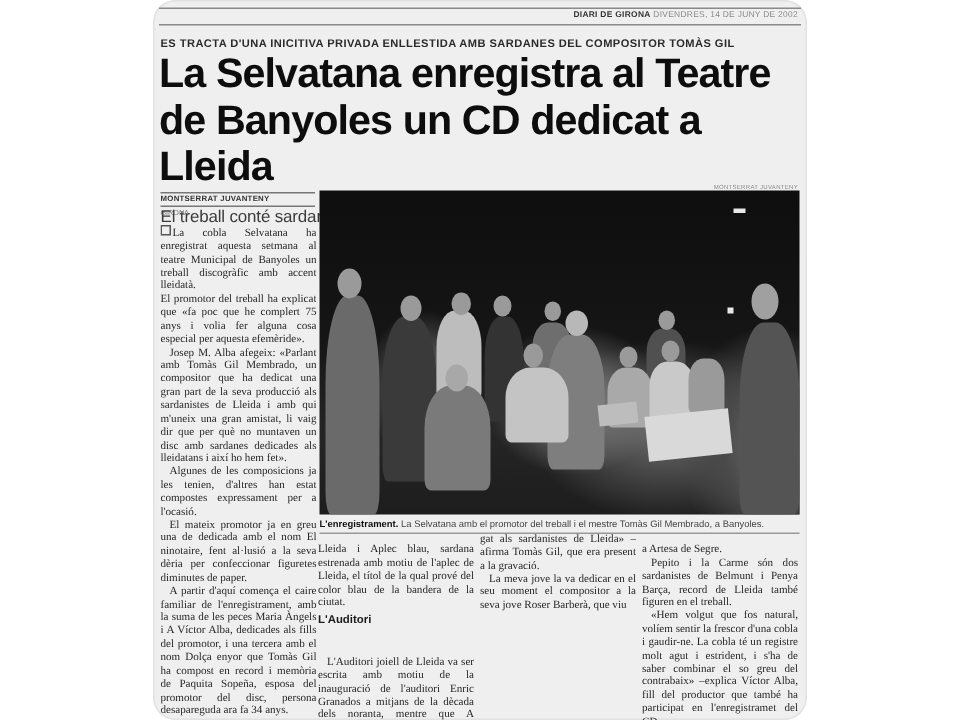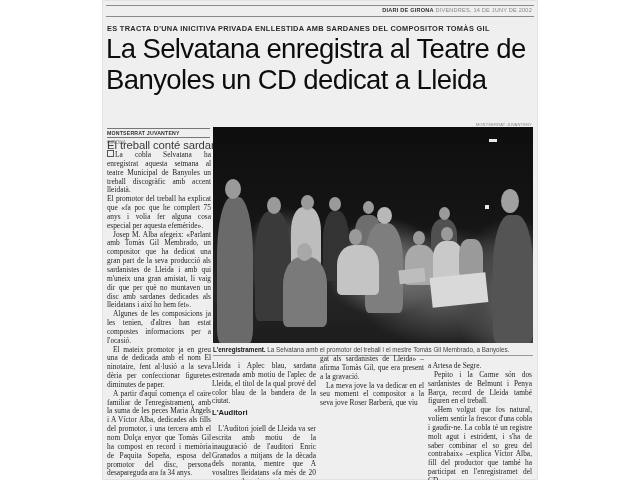--- a/index.html
+++ b/index.html
@@ -5,36 +5,37 @@
     html, body { margin: 0; padding: 0; }
     body {
       width: 640px; height: 480px; background: #ffffff; position: relative; overflow: hidden;
       font-family: "Liberation Serif", serif; color: #1a1a1a;
     }
     .page {
       position: absolute; left: 102px; top: 0; width: 436px; height: 480px;
       background: #efefef;
       box-shadow: inset 0 0 0 1px #e2e2e2;
       overflow: hidden;
+      border-radius: 15px;
     }
     .rule { position: absolute; left: 4px; right: 4px; height: 1px; background: #8a8a8a; }
     .masthead {
       position: absolute; top: 7px; right: 6px;
       font-family: "Liberation Sans", sans-serif; font-size: 5.6px; color: #888;
       letter-spacing: 0.2px; white-space: nowrap;
     }
     .masthead b { color: #333; font-weight: bold; }
     .kicker {
       position: absolute; left: 5px; top: 24px;
       font-family: "Liberation Sans", sans-serif; font-weight: bold; font-size: 7.4px;
       color: #2b2b2b; letter-spacing: 0.3px; white-space: nowrap;
     }
     .headline {
       position: absolute; left: 4px; top: 33px; width: 430px;
-      font-family: "Liberation Sans", sans-serif; font-weight: normal;
+      font-family: "Liberation Sans", sans-serif; font-weight: bold;
       font-size: 27.5px; line-height: 31px; color: #0d0d0d; letter-spacing: -0.6px;
       margin: 0;
     }
     .subhead {
       position: absolute; left: 5px; top: 98px;
       font-family: "Liberation Sans", sans-serif; font-size: 11.3px; color: #3a3a3a;
       white-space: nowrap; letter-spacing: -0.1px; margin-top: 41px;
     }
     .byline-box { position: absolute; left: 5px; top: 128px; width: 103px; }
     .byline-box .line { height: 1px; background: #777; }
@@ -50,21 +51,21 @@
       hyphens: auto;
     }
     .col p { margin: 0; text-indent: 6px; }
     .col p.first { text-indent: 0; }
     .col1 { left: 5px; top: 150px; width: 104px; height: 330px; overflow: hidden; }
     .col2 { left: 110px; top: 362px; width: 104px; height: 118px; overflow: hidden; }
     .col3 { left: 218px; top: 342px; width: 104px; height: 118px; overflow: hidden; margin-top: 13px; }
     .col4 { left: 326px; top: 362px; width: 104px; height: 118px; overflow: hidden; }
     .sub {
       font-family: "Liberation Sans", sans-serif; font-weight: bold; font-size: 7.6px; color: #1a1a1a;
-      margin: 3px 0 7px 0;
+      margin: 3px 0 19px 0;
     }
     .sq { display: inline-block; width: 5px; height: 5px; border: 1px solid #555; margin-right: 1px; vertical-align: 0px; }
     .credit {
       position: absolute; left: 322px; top: 122px; width: 108px; text-align: right;
       font-family: "Liberation Sans", sans-serif; font-size: 4px; color: #888; letter-spacing: 0.2px;
     }
     .photo {
       position: absolute; left: 111px; top: 127px; width: 320px; height: 216px;
       background:
         radial-gradient(ellipse 60px 80px at 300px 170px, #6d6d6d 0%, #4a4a4a 50%, transparent 100%),
@@ -104,21 +105,21 @@
     <div class="line"></div>
     <div class="byline">MONTSERRAT JUVANTENY</div>
     <div class="line"></div>
     <div class="place">GIRONA</div>
   </div>
 
   <div class="col col1">
     <p class="first"><span class="sq"></span><span>La cobla Selvatana ha enregistrat aquesta setmana al teatre Municipal de Banyoles un treball discogràfic amb accent lleidatà.</span></p>
     <p class="first">El promotor del treball ha explicat que «fa poc que he complert 75 anys i volia fer alguna cosa especial per aquesta efemèride».</p>
     <p>Josep M. Alba afegeix: «Parlant amb Tomàs Gil Membrado, un compositor que ha dedicat una gran part de la seva producció als sardanistes de Lleida i amb qui m'uneix una gran amistat, li vaig dir que per què no muntaven un disc amb sardanes dedicades als lleidatans i així ho hem fet».</p>
-    <p>Algunes de les composicions ja les tenien, d'altres han estat compostes informacions per a l'ocasió.</p>
+    <p>Algunes de les composicions ja les tenien, d'altres han estat compostes expressament per a l'ocasió.</p>
     <p>El mateix promotor ja en greu una de dedicada amb el nom El ninotaire, fent al·lusió a la seva dèria per confeccionar figuretes diminutes de paper.</p>
     <p>A partir d'aquí comença el caire familiar de l'enregistrament, amb la suma de les peces Maria Àngels i A Víctor Alba, dedicades als fills del promotor, i una tercera amb el nom Dolça enyor que Tomàs Gil ha compost en record i memòria de Paquita Sopeña, esposa del promotor del disc, persona desapareguda ara fa 34 anys.</p>
 
   </div>
 
   <div class="credit">MONTSERRAT JUVANTENY</div>
   <div class="photo">
     <div class="lamp" style="left:276px;top:12px;width:8px;height:3px"></div>
     <div class="lamp" style="left:272px;top:78px;width:4px;height:4px"></div>
 

